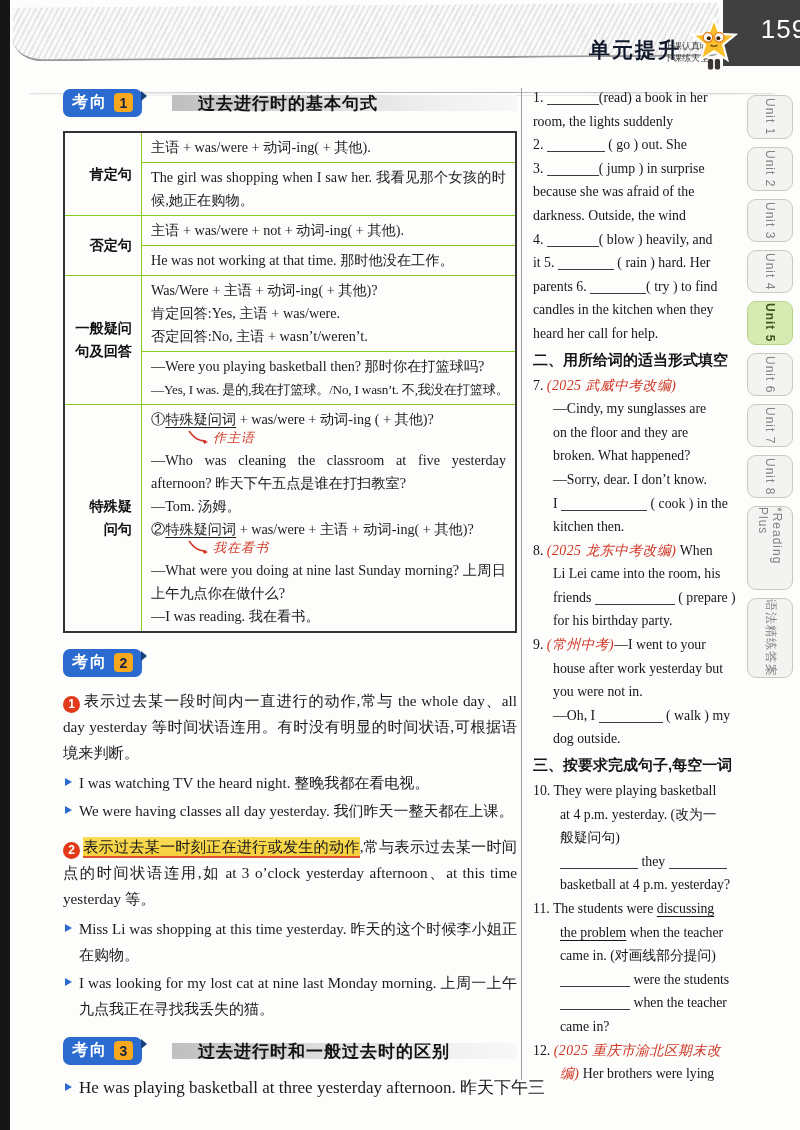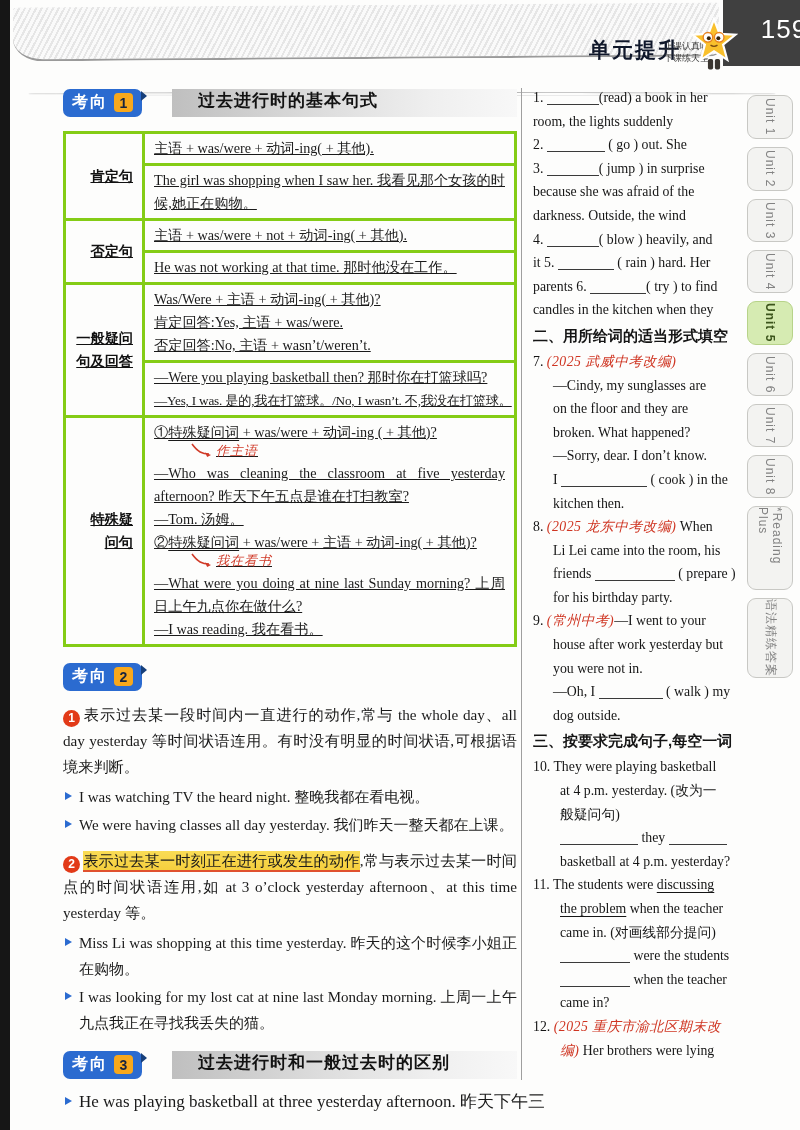--- a/index.html
+++ b/index.html
@@ -37,26 +37,26 @@
   
   .sec-header{display:flex;align-items:center;height:30px;position:relative;margin-bottom:0;gap:40px;}
   .badge{position:relative;z-index:2;background:#2b6bd0;border-radius:7px;color:#fff;display:flex;
     align-items:center;gap:6px;padding:3px 9px 4px 9px;
     font:bold 16px "Liberation Sans","DejaVu Sans",sans-serif;letter-spacing:2px;}
   .badge:after{content:"";position:absolute;right:-5px;top:2px;border-left:6px solid #173f7a;
     border-top:5px solid transparent;border-bottom:5px solid transparent;}
   .badge-num{background:#f8a81c;color:#16233f;width:19px;height:19px;border-radius:4px;
     display:inline-flex;align-items:center;justify-content:center;font-size:14px;letter-spacing:0;}
   .bar{flex:1;margin-left:-10px;background:linear-gradient(90deg,#bfbfbf,#dedede 45%,#efefef 75%,#f8f8f8);
-    height:28px;display:flex;padding-left:26px;
+    height:16px;display:flex;align-items:center;padding-left:26px;
     font:bold 17px "Liberation Sans","DejaVu Sans",sans-serif;color:#121212;letter-spacing:1px;}
 
   
   table.gram{border-collapse:collapse;width:454px;margin:13px 0 0 0;table-layout:fixed;}
-  table.gram td{border:3px solid #84cc16;font-size:14.2px;line-height:23px;padding:3px 9px;vertical-align:middle;text-decoration:underline;}
+  table.gram td{border:1px solid #84cc16;font-size:14.2px;line-height:23px;padding:3px 9px;vertical-align:middle;}
   table.gram{border:2px solid #333;}
   td.lab{width:58px;text-align:right;padding:3px 2px;
     font:600 14px/20px "Liberation Sans","DejaVu Sans",sans-serif;color:#111;}
   .just{text-align:justify;}
   .tight{white-space:nowrap;font-size:13.2px;letter-spacing:-.2px;}
   .useg{text-decoration:underline;text-underline-offset:3px;}
   .note{display:flex;align-items:flex-start;margin:-2px 0 0 36px;height:20px;line-height:18px;}
   .ntext{color:#d03a28;font-size:13px;font-style:italic;margin-left:2px;letter-spacing:1px;}
 
   
@@ -250,20 +250,21 @@
     <div class="xline"><span>1. </span><span class="blank" style="width: 52px;"></span><span>(read) a book in her</span></div>
     <div class="xline"><span>room,  the  lights  suddenly</span></div>
     <div class="xline"><span>2. </span><span class="blank" style="width: 58px;"></span><span>  ( go )  out.  She</span></div>
     <div class="xline"><span>3. </span><span class="blank" style="width: 52px;"></span><span>( jump ) in surprise</span></div>
     <div class="xline"><span>because she was afraid of the</span></div>
     <div class="xline"><span>darkness.  Outside,  the  wind</span></div>
     <div class="xline"><span>4. </span><span class="blank" style="width: 52px;"></span><span>( blow ) heavily, and</span></div>
     <div class="xline"><span>it 5. </span><span class="blank" style="width: 56px;"></span><span> ( rain ) hard. Her</span></div>
     <div class="xline"><span>parents 6. </span><span class="blank" style="width: 56px;"></span><span>( try ) to find</span></div>
     <div class="xline"><span>candles in the kitchen when they</span></div>
+    <div class="xline"><span>heard her call for help.</span></div>
     <div class="xline xhead"><span>二、用所给词的适当形式填空</span></div>
     <div class="xline"><span>7. </span><span class="seg-red">(2025 武威中考改编)</span></div>
     <div class="xline ind1"><span>—Cindy,  my  sunglasses  are</span></div>
     <div class="xline ind1"><span>on  the  floor  and  they  are</span></div>
     <div class="xline ind1"><span>broken. What happened?</span></div>
     <div class="xline ind1"><span>—Sorry, dear. I don’t know.</span></div>
     <div class="xline ind1"><span>I </span><span class="blank" style="width: 86px;"></span><span> ( cook )  in  the</span></div>
     <div class="xline ind1"><span>kitchen then.</span></div>
     <div class="xline"><span>8. </span><span class="seg-red">(2025 龙东中考改编)</span><span> When</span></div>
     <div class="xline ind1"><span>Li Lei came into the room, his</span></div>

